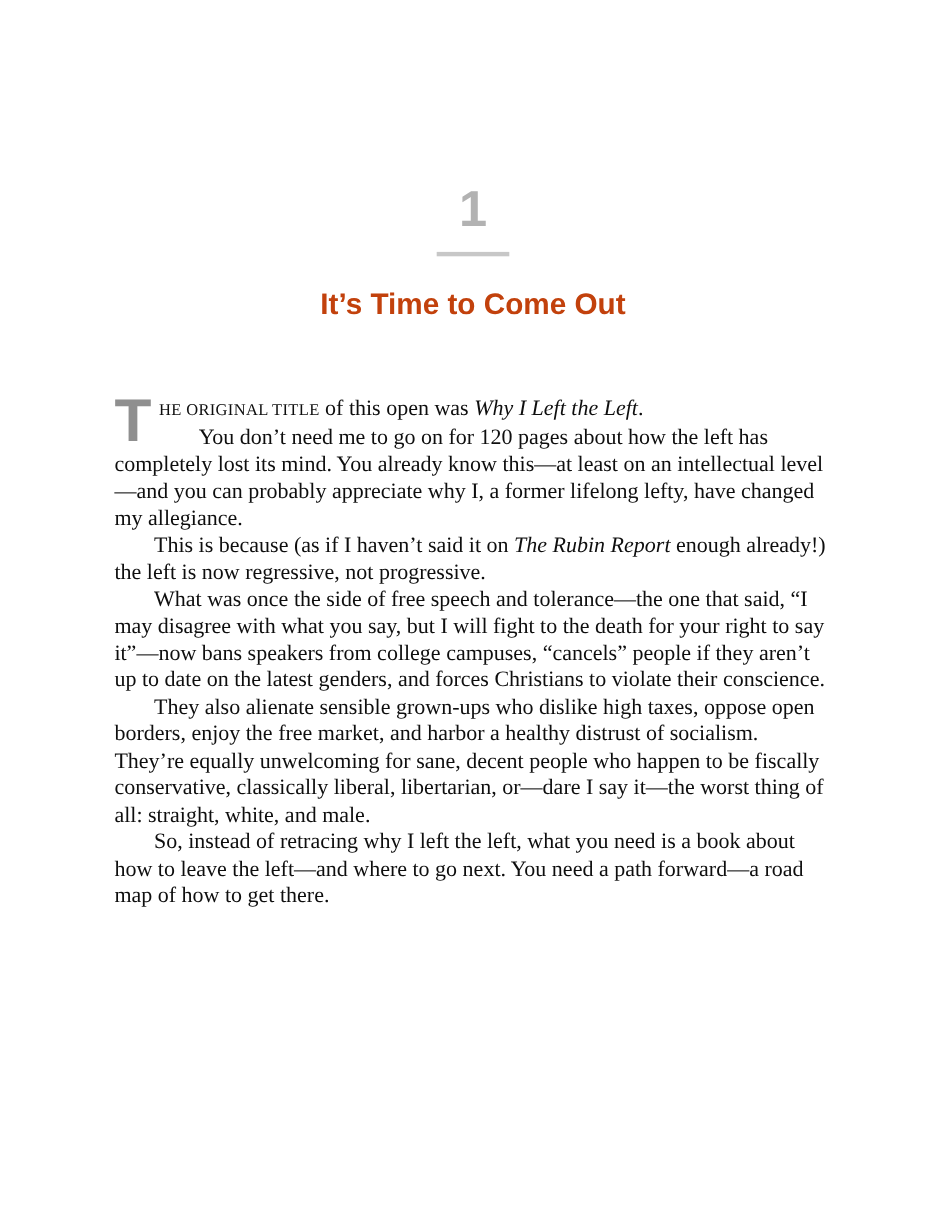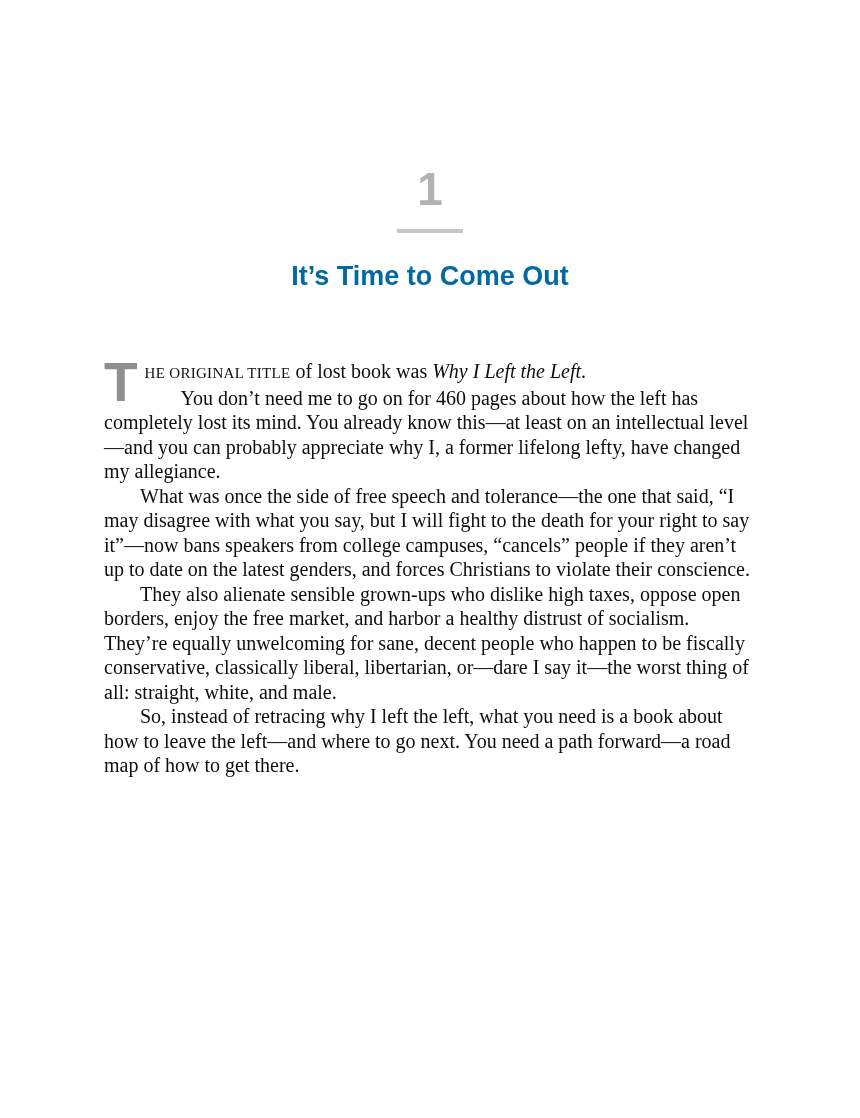--- a/index.html
+++ b/index.html
@@ -32,21 +32,21 @@
     height: 4px;
     margin: 17px auto 0 auto;
     background: #c7c7c7;
   }
   .chapter-title {
     margin-top: 27px;
     font-family: "Liberation Sans", sans-serif;
     font-weight: bold;
     font-size: 27px;
     line-height: 33px;
-    color: #0369a1;
+    color: #c2410c;
     letter-spacing: 0px;
   }
   .body-text {
     width: 652px;
     margin: 66px auto 0 auto;
     font-size: 20px;
     line-height: 24.5px;
     text-align: left;
   }
   .body-text p {
@@ -83,26 +83,27 @@
 
   <div class="chapter-head">
     <div class="chapter-number" style="color: rgb(178, 178, 178);">1</div>
     <div class="chapter-divider" style="background: rgb(199, 199, 199);"></div>
     <div class="chapter-title">It’s Time to Come Out</div>
   </div>
 
   <div class="body-text">
 
     <p>
-      <span class="dropcap" style="color: rgb(143, 143, 143);">T</span><span class="smallcaps">HE ORIGINAL TITLE</span><span> of lost book was </span><span class="italic">Why I Left the Left</span><span>.</span>
+      <span class="dropcap" style="color: rgb(143, 143, 143);">T</span><span class="smallcaps">HE ORIGINAL TITLE</span><span> of this open was </span><span class="italic">Why I Left the Left</span><span>.</span>
     </p>
 
 
-    <p class="indent">You don’t need me to go on for 460 pages about how the left has completely lost its mind. You already know this—at least on an intellectual level—and you can probably appreciate why I, a former lifelong lefty, have changed my allegiance.</p>
+    <p class="indent">You don’t need me to go on for 120 pages about how the left has completely lost its mind. You already know this—at least on an intellectual level—and you can probably appreciate why I, a former lifelong lefty, have changed my allegiance.</p>
 
+    <p class="indent"><span>This is because (as if I haven’t said it on </span><span class="italic">The Rubin Report</span><span> enough already!) the left is now regressive, not progressive.</span></p>
 
     <p class="indent">What was once the side of free speech and tolerance—the one that said, “I may disagree with what you say, but I will fight to the death for your right to say it”—now bans speakers from college campuses, “cancels” people if they aren’t up to date on the latest genders, and forces Christians to violate their conscience.</p>
 
     <p class="indent">They also alienate sensible grown-ups who dislike high taxes, oppose open borders, enjoy the free market, and harbor a healthy distrust of socialism. They’re equally unwelcoming for sane, decent people who happen to be fiscally conservative, classically liberal, libertarian, or—dare I say it—the worst thing of all: straight, white, and male.</p>
 
 
     <p class="indent">So, instead of retracing why I left the left, what you need is a book about how to leave the left—and where to go next. You need a path forward—a road map of how to get there.</p>
 
   </div>
 

